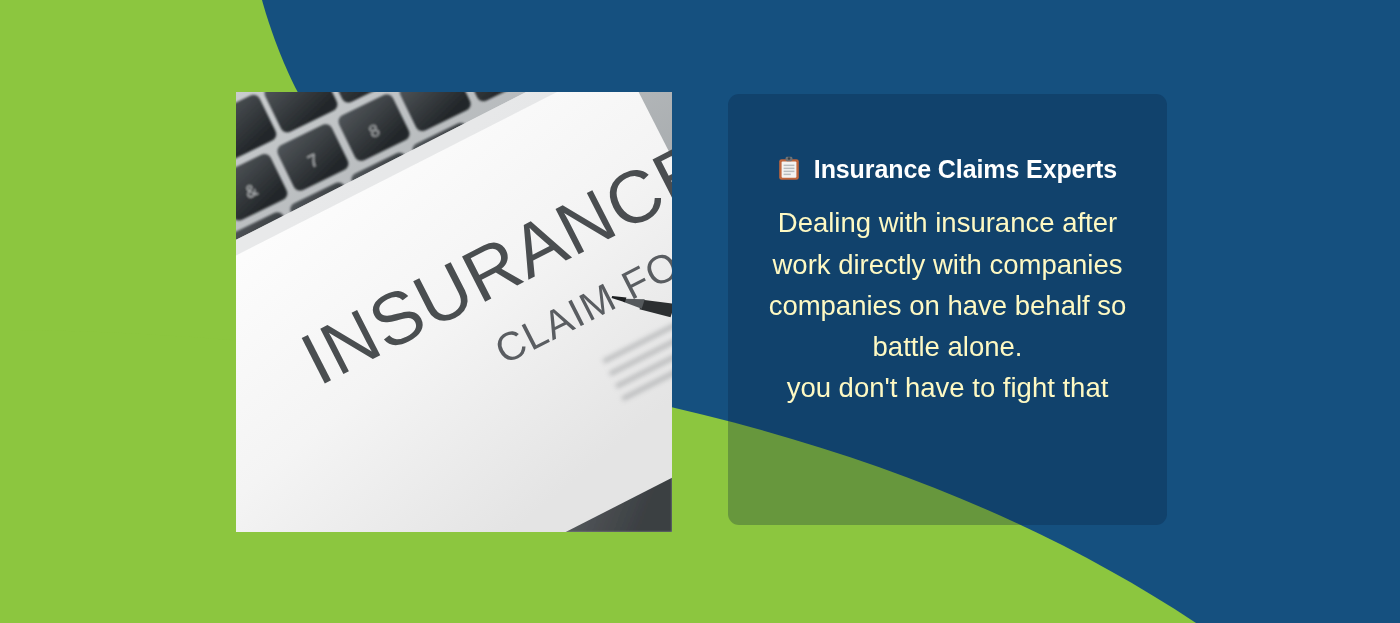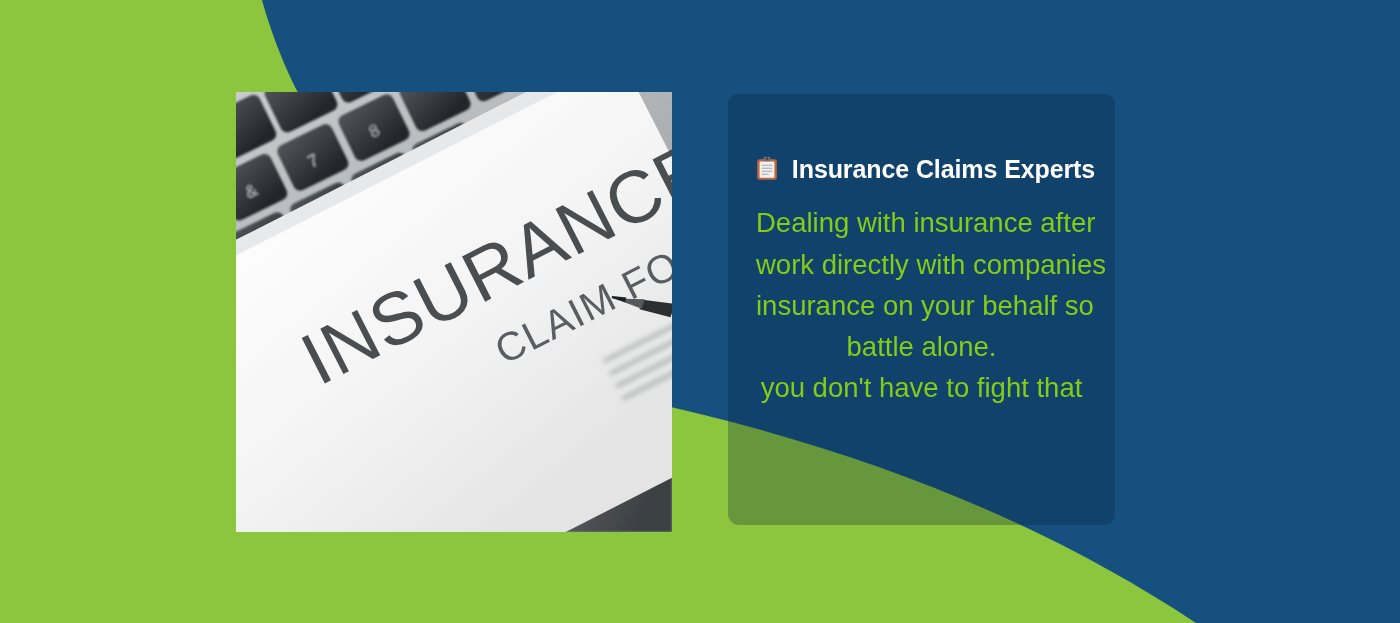--- a/index.html
+++ b/index.html
@@ -42,21 +42,21 @@
     display: block;
     width: 436px;
     height: 440px;
   }
 
   
   #info-card {
     position: absolute;
     left: 728px;
     top: 94px;
-    width: 387px;
+    width: 439px;
     height: 431px;
     border-radius: 11px;
     background: rgba(8, 28, 58, 0.275);
     box-sizing: border-box;
     padding: 60px 28px 24px 28px;
     text-align: center;
   }
 
   #card-heading {
     margin: 0 0 14px 0;
@@ -70,21 +70,21 @@
   }
   #heading-icon {
     display: inline-block;
     vertical-align: -3px;
     margin-right: 7px;
   }
   #card-body {
     margin: 0;
     font-size: 27.5px;
     line-height: 1.5;
-    color: #84cc16;
+    color: #fef9c3;
     font-weight: normal;
     text-align: center;
   }
   #card-body .ln {
     display: block;
     white-space: nowrap;
   }
 </style>
 </head>
 <body>
@@ -231,20 +231,20 @@
           <rect x="5.6" y="14.6" width="10.8" height="1.5" fill="#B9BCBE"></rect>
           <rect x="5.6" y="17.6" width="7.2" height="1.5" fill="#B9BCBE"></rect>
         </svg>
       </span>
       <span>Insurance Claims Experts</span>
     </h2>
 
     <p id="card-body">
       <span class="ln">Dealing with insurance after</span>
       <span class="ln">work directly with companies</span>
-      <span class="ln">insurance on your behalf so</span>
+      <span class="ln">companies on have behalf so</span>
       <span class="ln">battle alone.</span>
       <span class="ln">you don't have to fight that</span>
     </p>
 
   </div>
 
 </div>
 
 </body></html>

